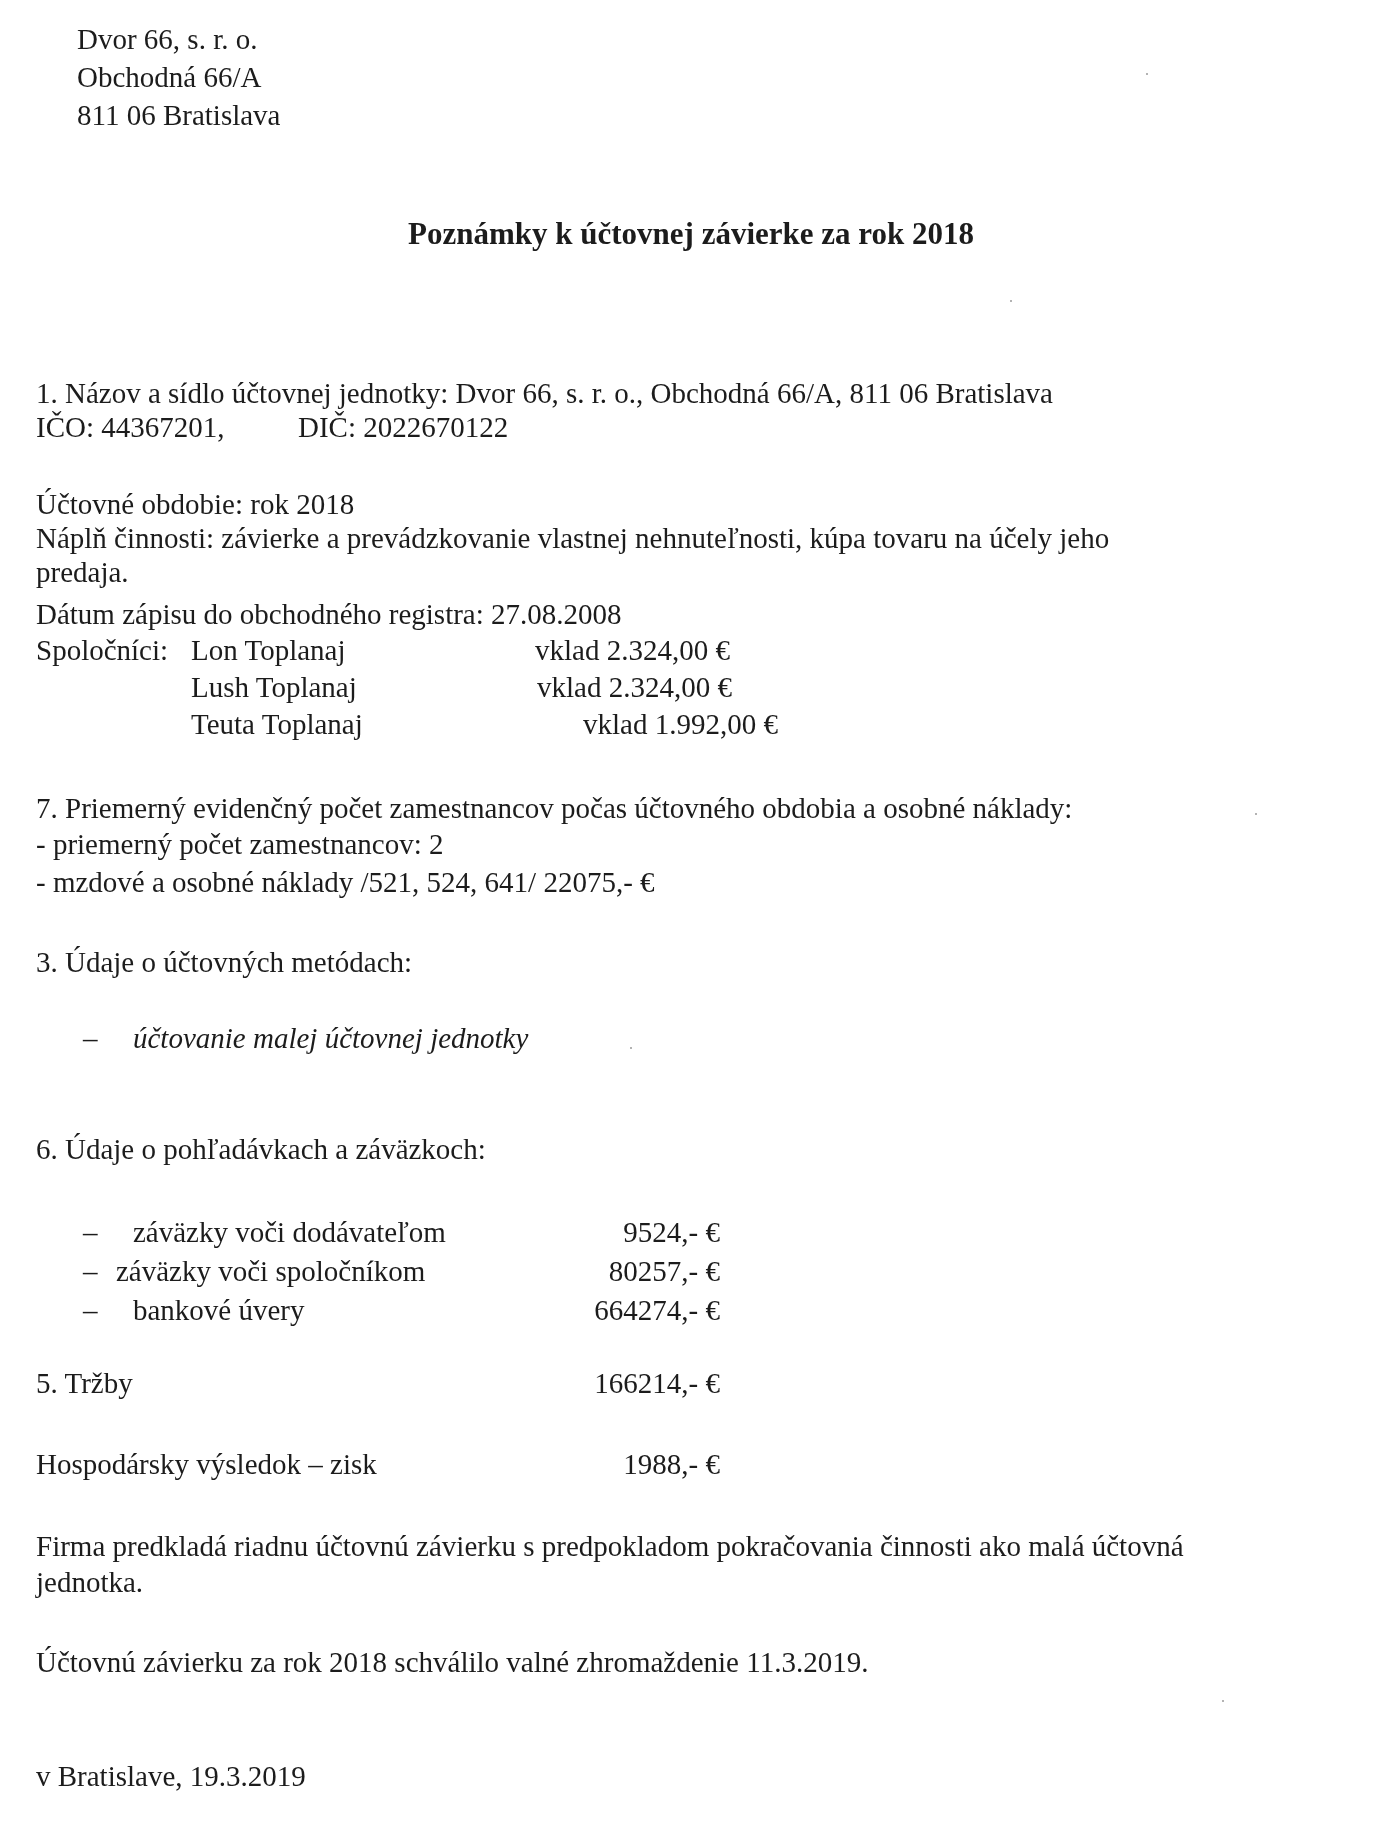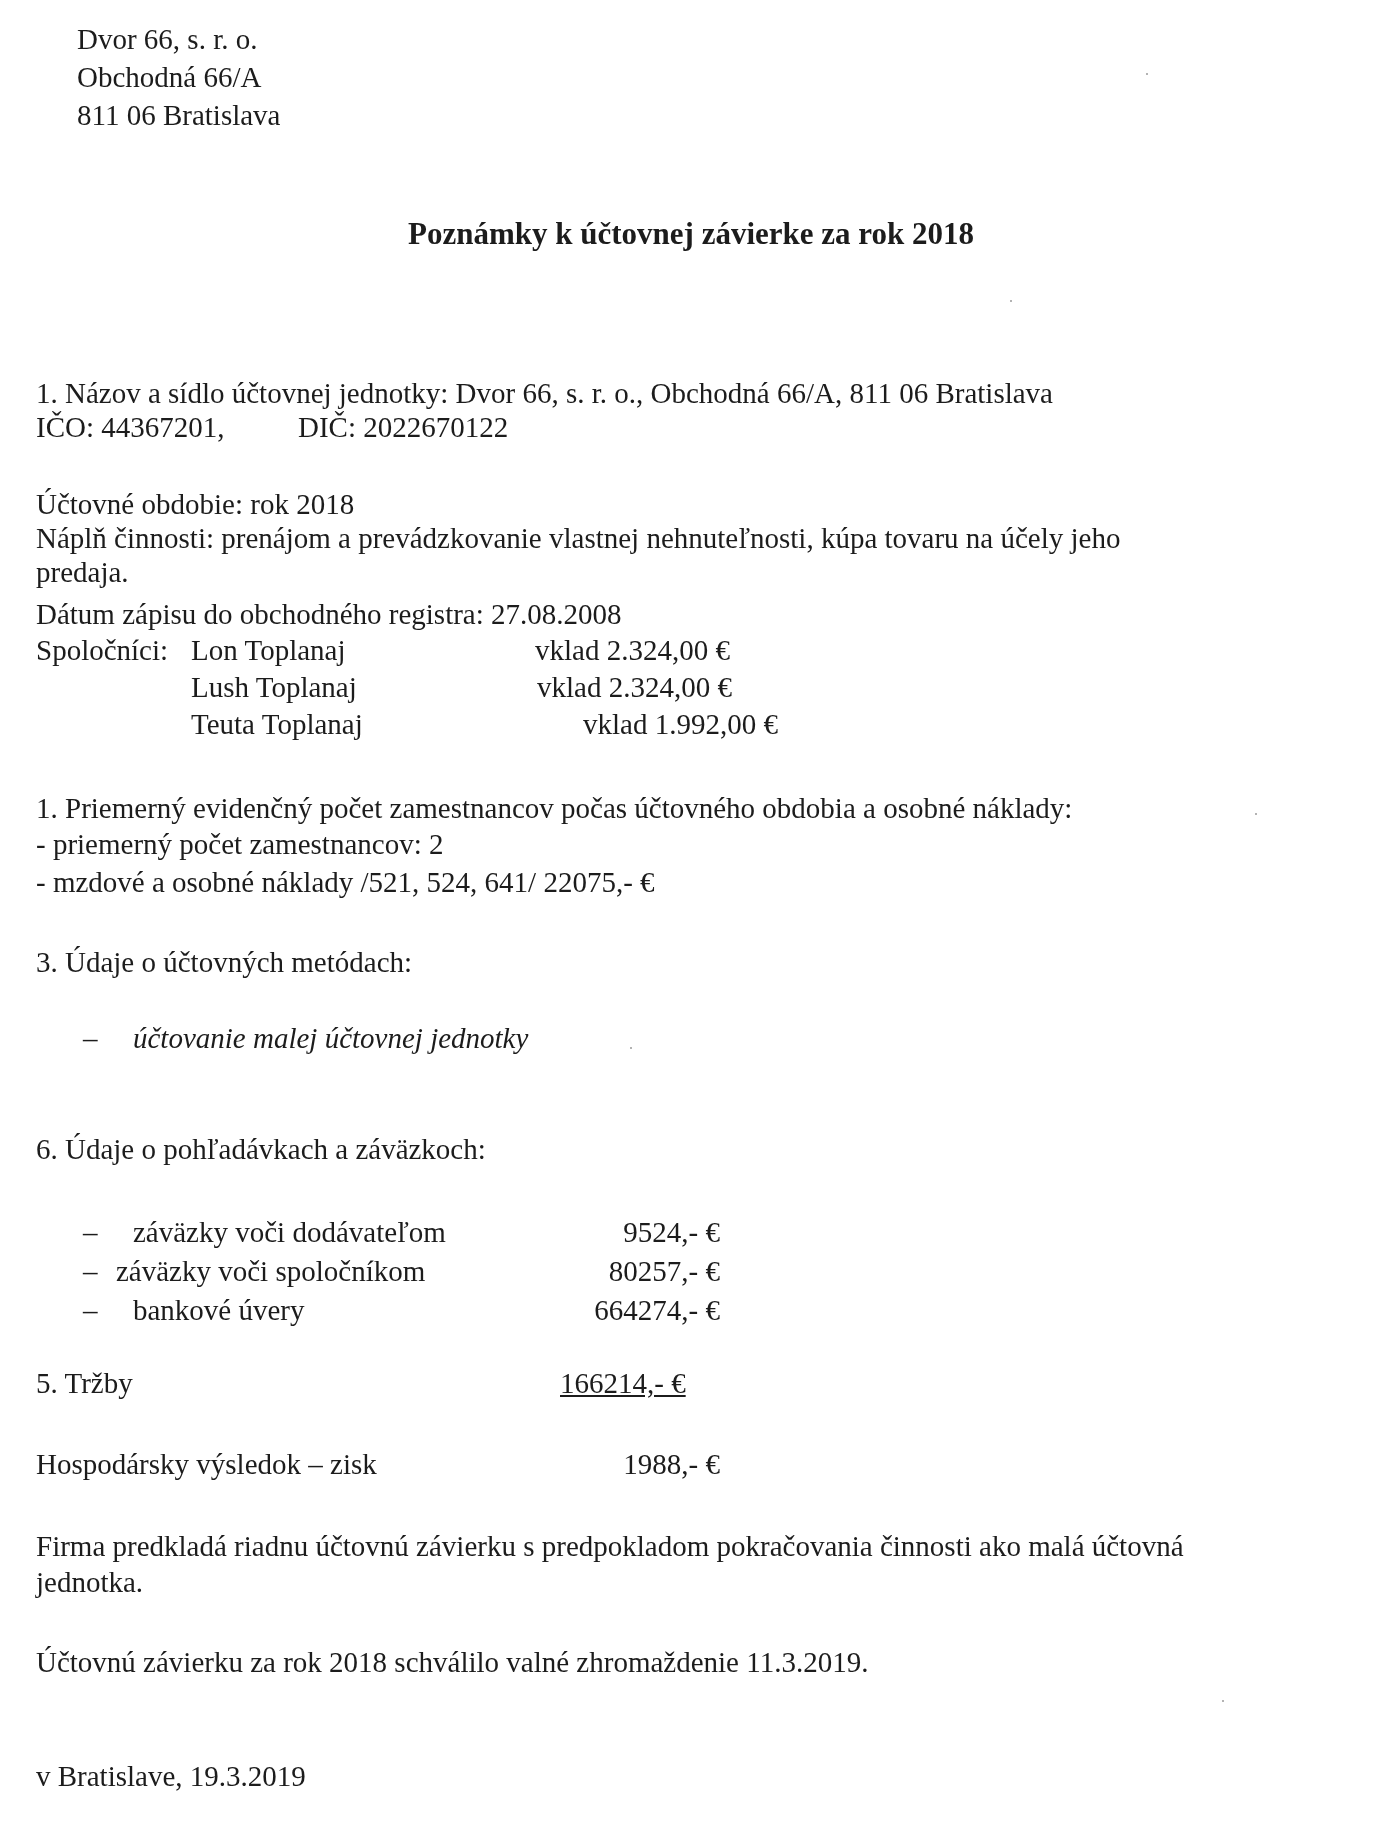--- a/index.html
+++ b/index.html
@@ -27,33 +27,33 @@
     <div>811 06 Bratislava</div>
   </div>
 
   <div class="abs title">Poznámky k účtovnej závierke za rok 2018</div>
 
   <div class="abs line" style="top:377px;">1. Názov a sídlo účtovnej jednotky: Dvor 66, s. r. o., Obchodná 66/A, 811 06 Bratislava</div>
   <div class="abs line" style="top:411px;">IČO: 44367201,</div>
   <div class="abs" style="left:298px; top:411px;">DIČ: 2022670122</div>
 
   <div class="abs line" style="top:488px;">Účtovné obdobie: rok 2018</div>
-  <div class="abs line" style="top:522px;">Náplň činnosti: prenájom a prevádzkovanie vlastnej nehnuteľnosti, kúpa tovaru na účely jeho</div>
+  <div class="abs line" style="top:522px;">Náplň činnosti: závierke a prevádzkovanie vlastnej nehnuteľnosti, kúpa tovaru na účely jeho</div>
   <div class="abs line" style="top:556px;">predaja.</div>
   <div class="abs line" style="top:598px;">Dátum zápisu do obchodného registra: 27.08.2008</div>
 
   <div class="abs line" style="top:634px;">Spoločníci:</div>
   <div class="abs" style="left:191px; top:634px;">Lon Toplanaj</div>
   <div class="abs" style="left:535px; top:634px;">vklad 2.324,00 €</div>
   <div class="abs" style="left:191px; top:671px;">Lush Toplanaj</div>
   <div class="abs" style="left:537px; top:671px;">vklad 2.324,00 €</div>
   <div class="abs" style="left:191px; top:708px;">Teuta Toplanaj</div>
   <div class="abs" style="left:535px; top:708px;margin-left:48px;">vklad 1.992,00 €</div>
 
-  <div class="abs line" style="top:792px;">1. Priemerný evidenčný počet zamestnancov počas účtovného obdobia a osobné náklady:</div>
+  <div class="abs line" style="top:792px;">7. Priemerný evidenčný počet zamestnancov počas účtovného obdobia a osobné náklady:</div>
   <div class="abs line" style="top:828px;">- priemerný počet zamestnancov: 2</div>
   <div class="abs line" style="top:866px;">- mzdové a osobné náklady /521, 524, 641/  22075,- €</div>
 
   <div class="abs line" style="top:946px;">3. Údaje o účtovných metódach:</div>
   <div class="abs" style="left:83px; top:1022px;">–</div>
   <div class="abs" style="left:133px; top:1022px;font-style:italic;">účtovanie malej účtovnej jednotky</div>
 
   <div class="abs line" style="top:1133px;">6. Údaje o pohľadávkach a záväzkoch:</div>
 
   <div class="abs" style="left:83px; top:1216px;">–</div>
@@ -62,21 +62,21 @@
 
   <div class="abs" style="left:83px; top:1255px;">–</div>
   <div class="abs" style="left:116px; top:1255px;">záväzky voči spoločníkom</div>
   <div class="abs" style="left:570px; top:1255px; width:150px; text-align:right;">80257,- €</div>
 
   <div class="abs" style="left:83px; top:1294px;">–</div>
   <div class="abs" style="left:133px; top:1294px;">bankové úvery</div>
   <div class="abs" style="left:570px; top:1294px; width:150px; text-align:right;">664274,- €</div>
 
   <div class="abs line" style="top:1367px;">5. Tržby</div>
-  <div class="abs" style="left:560px; top:1367px; width:160px; text-decoration:underline;">166214,- €</div>
+  <div class="abs" style="left:560px; top:1367px; width:160px; text-align:right;">166214,- €</div>
 
   <div class="abs line" style="top:1448px;">Hospodársky výsledok – zisk</div>
   <div class="abs" style="left:560px; top:1448px; width:160px; text-align:right;">1988,- €</div>
 
   <div class="abs line" style="top:1530px;">Firma predkladá riadnu účtovnú závierku s predpokladom pokračovania činnosti ako malá účtovná</div>
   <div class="abs line" style="top:1566px;">jednotka.</div>
 
   <div class="abs line" style="top:1646px;">Účtovnú závierku za rok 2018 schválilo valné zhromaždenie 11.3.2019.</div>
 
   <div class="abs line" style="top:1760px;">v Bratislave, 19.3.2019</div>

